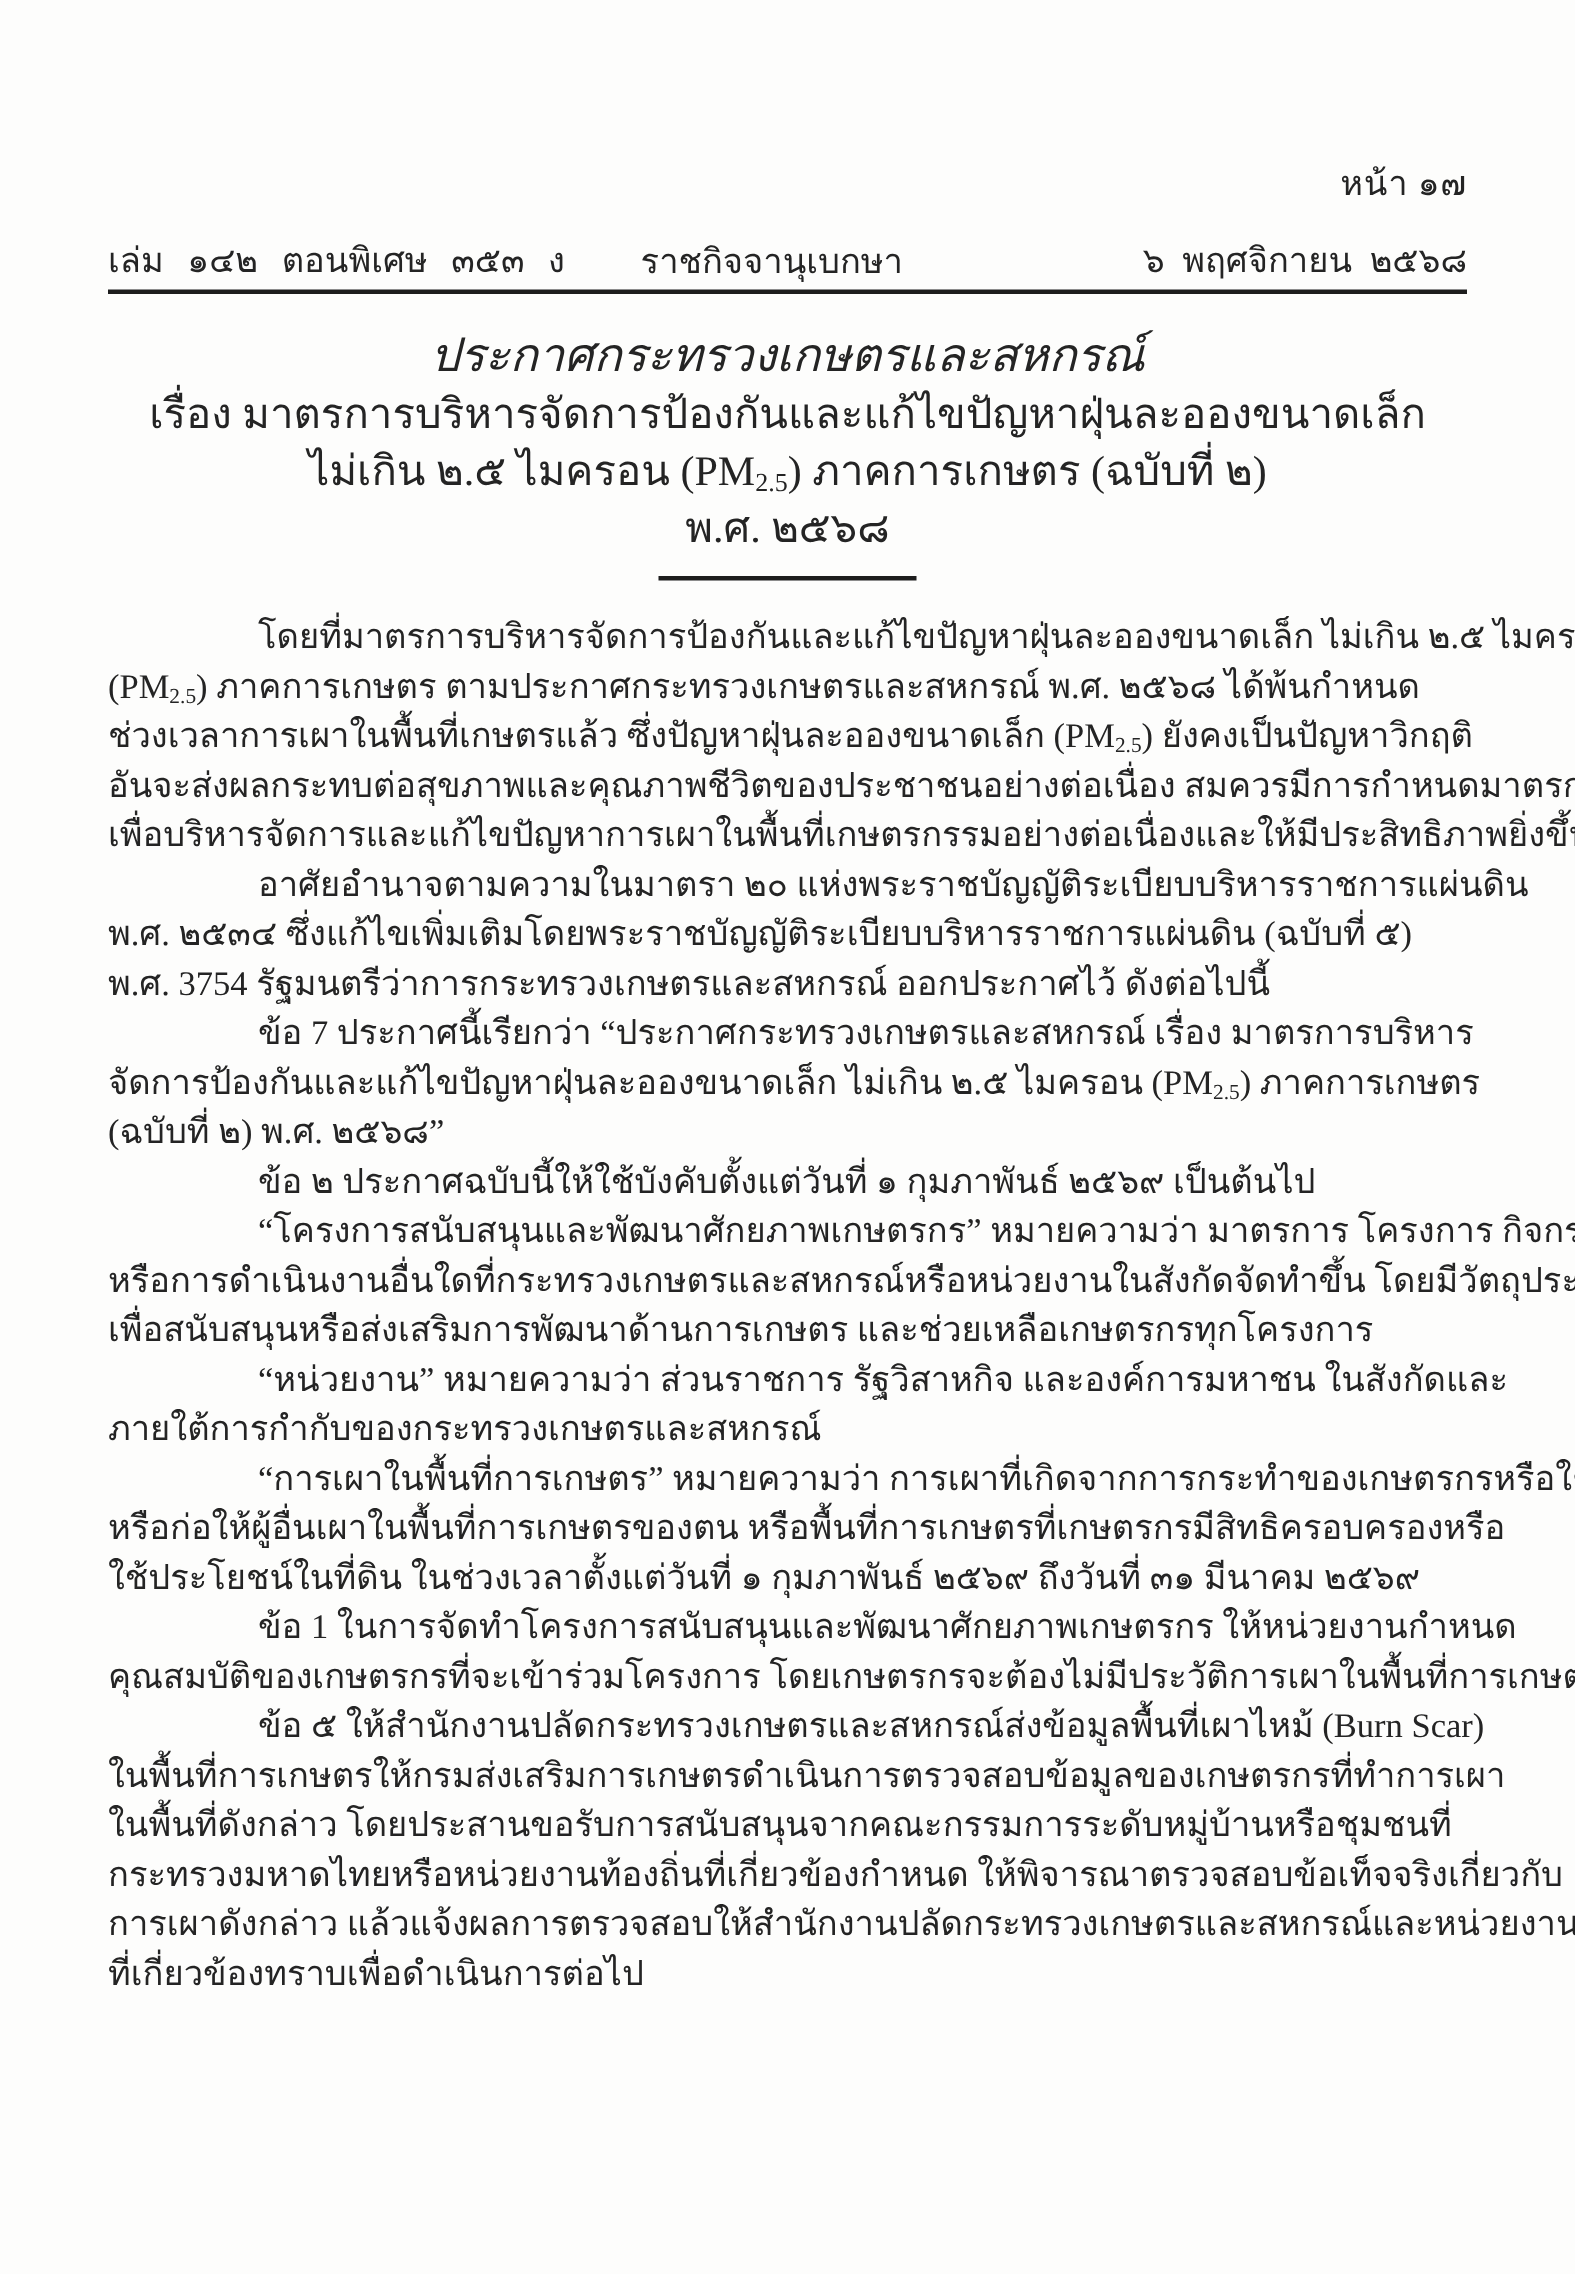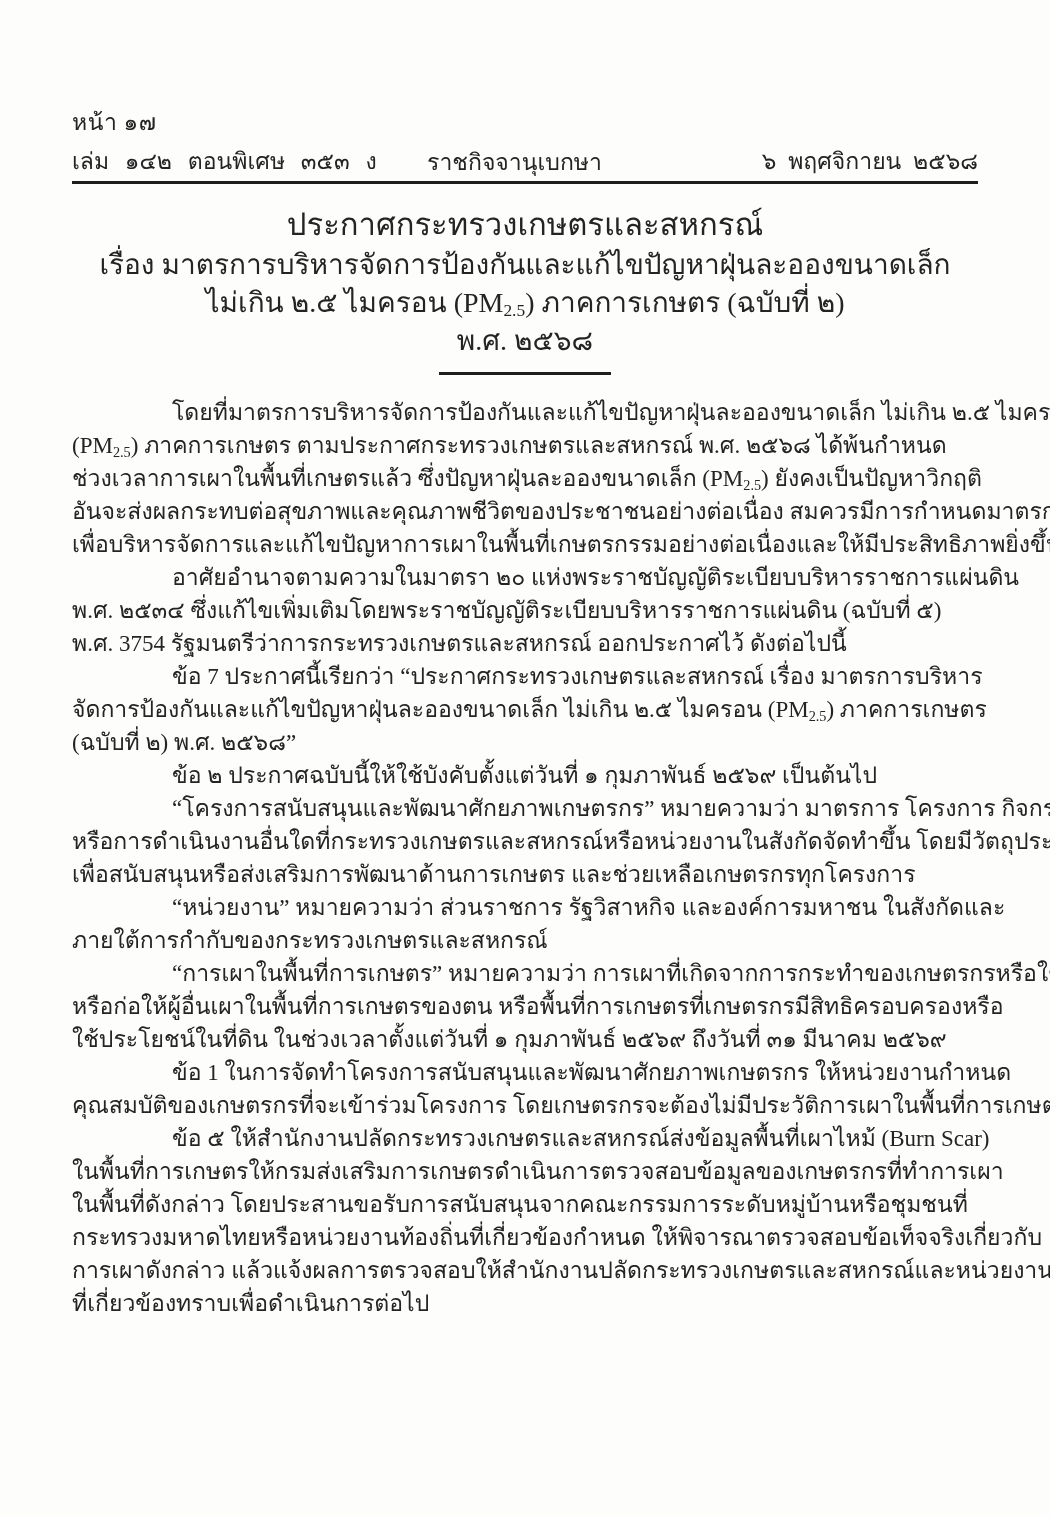--- a/index.html
+++ b/index.html
@@ -15,46 +15,47 @@
     background: #fdfdfc;
     color: #242424;
     font-family: "Liberation Serif", "DejaVu Serif", serif;
     overflow: hidden;
     box-sizing: border-box;
     padding: 108px 72px 0 72px;
   }
 
   
   .page-number {
-    text-align: left;
+    text-align: right;
     font-size: 23px;
     line-height: 30px;
     letter-spacing: 0.5px;
   }
   .header-row {
     position: relative;
-    margin-top: 10px;
+    margin-top: 22px;
     font-size: 23px;
     line-height: 28px;
     height: 28px;
   }
   .header-left  { position: absolute; left: 0;  top: 0; word-spacing: 10px; }
   .header-center{ position: absolute; left: 50%; top: 1px; transform: translateX(-56%); }
   .header-right { position: absolute; right: 0; top: 0; word-spacing: 6px; }
   .header-rule {
     margin-top: 5px;
     border: 0;
     border-top: 3px solid #1d1d1d;
   }
 
   
   .title-block { text-align: center; margin-top: 20px; }
   .title-main {
     font-size: 31px;
     line-height: 42px;
+    font-style: italic;
   }
   .title-sub {
     font-size: 28px;
     line-height: 38px;
   }
   .title-divider {
     width: 172px;
     margin: 12px auto 0 auto;
     border: 0;
     border-top: 3px solid #1d1d1d;

